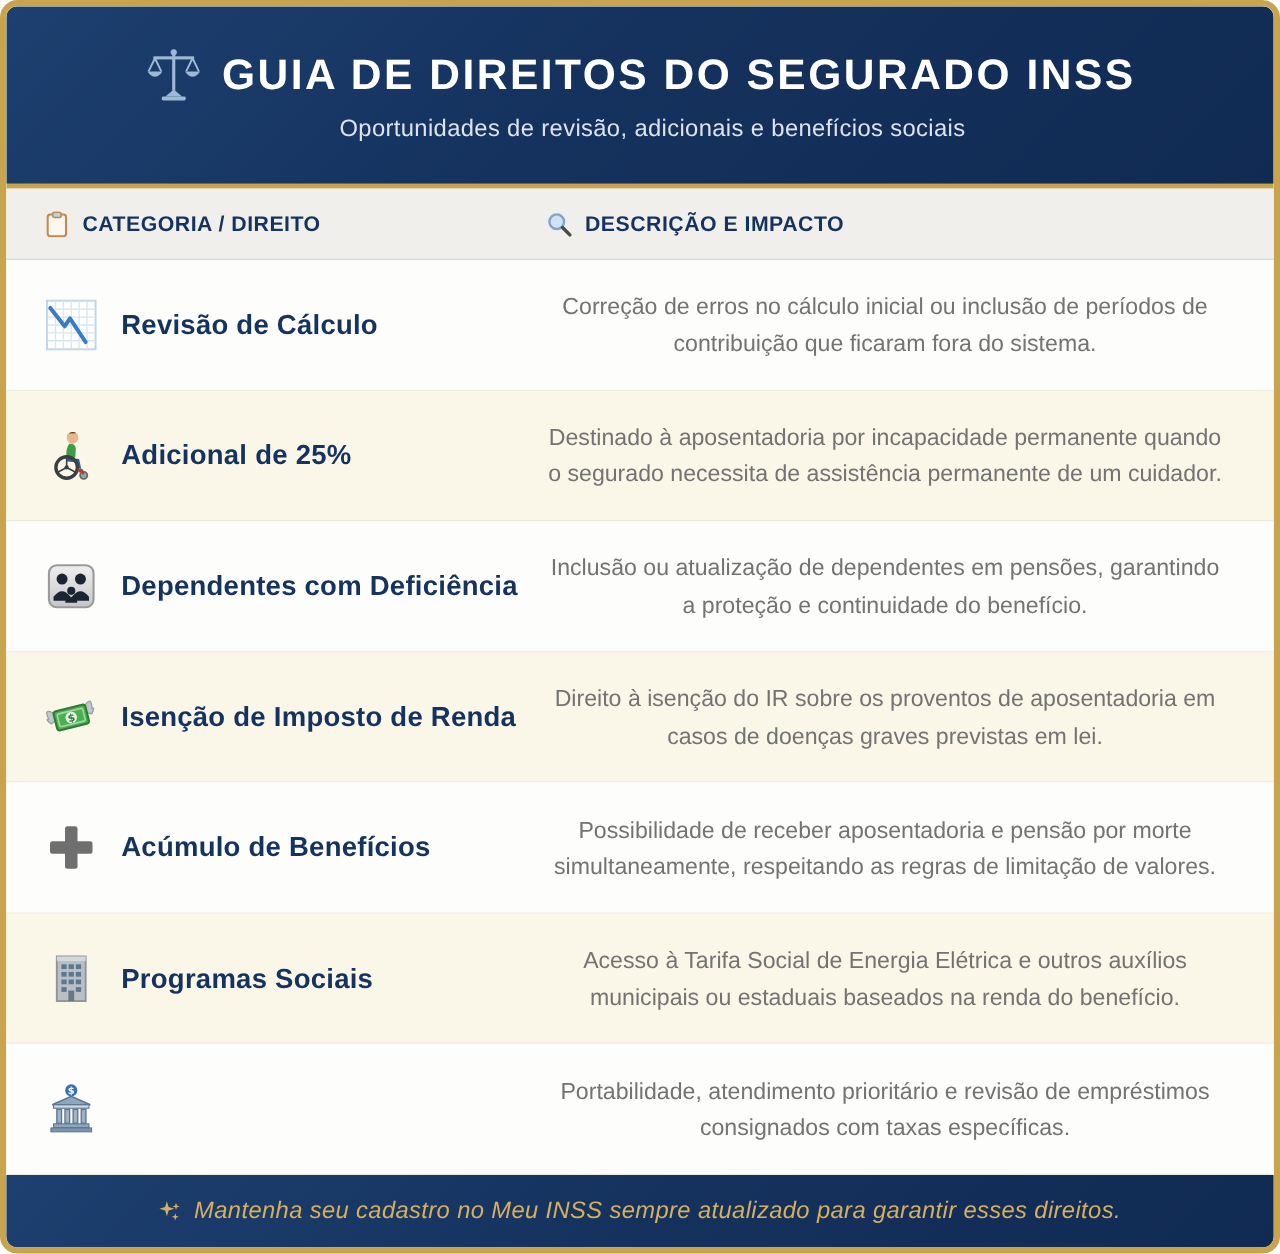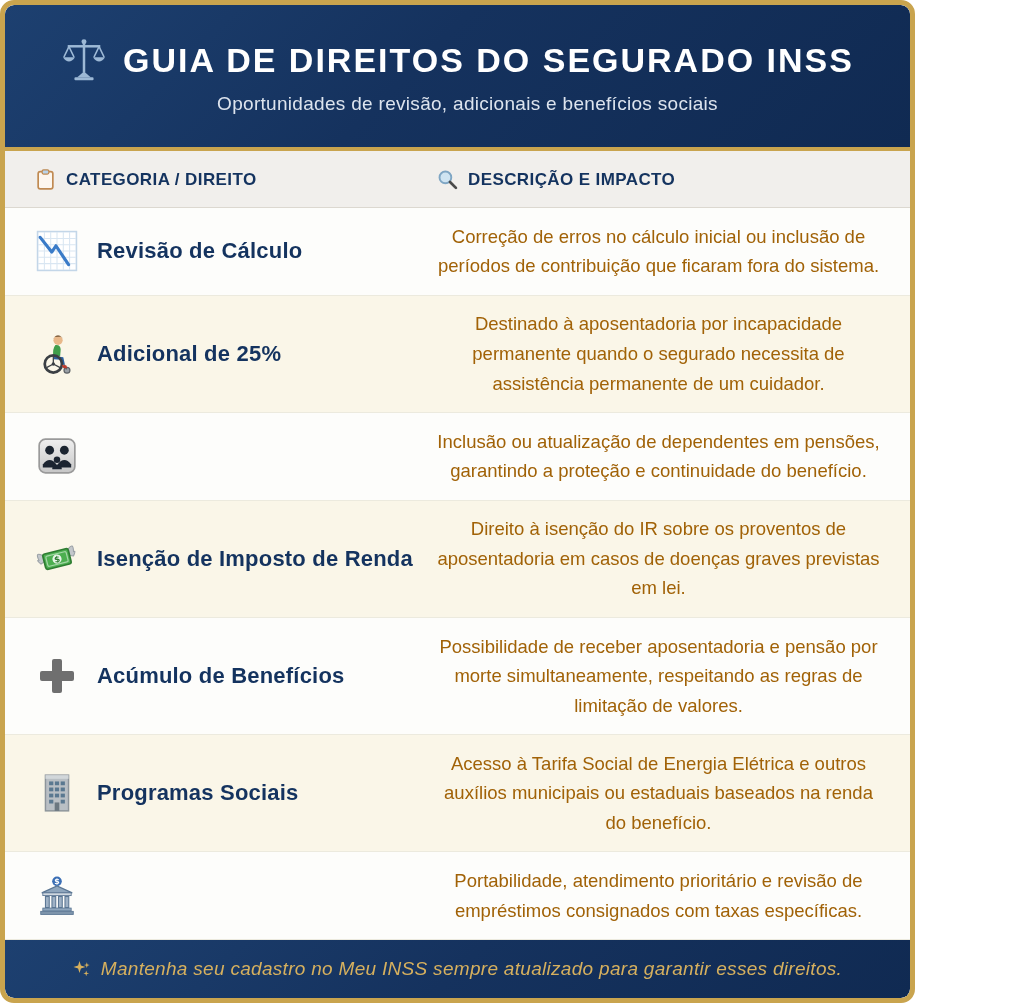--- a/index.html
+++ b/index.html
@@ -2,21 +2,21 @@
 <html><head>
 <meta charset="utf-8">
 <style>
   * { margin:0; padding:0; box-sizing:border-box; }
   html,body { background:#ffffff; }
   body {
     font-family:"Liberation Sans","DejaVu Sans",sans-serif;
     width:1024px; height:1003px;
   }
   .page {
-    width:915px; height:1003px;
+    width:1024px; height:1003px;
     border:5px solid #c9a44e;
     border-radius:14px;
     background:#fdfdfb;
     overflow:hidden;
     display:flex; flex-direction:column;
   }
   
   .hero {
     height:146px; flex:0 0 auto;
     background:linear-gradient(135deg,#1d4070 0%, #15325e 45%, #102a52 100%);
@@ -51,21 +51,21 @@
     align-items:center;
     padding-left:30px;
     background:#fdfdfb;
     border-bottom:1px solid #eceade;
   }
   .row.alt { background:#faf6e8; }
   .cat-cell { display:flex; align-items:center; gap:18px; }
   .icon-box { width:44px; height:44px; display:flex; align-items:center; justify-content:center; flex:0 0 auto; }
   .cat-label { color:#14335f; font-size:22px; font-weight:700; letter-spacing:.2px; }
   .desc-cell {
-    color:#a16207; font-size:18.5px; line-height:1.6;
+    color:#737373; font-size:18.5px; line-height:1.6;
     max-width:572px; padding-right:30px;
   }
   
   .footer {
     flex:0 0 auto; height:58px;
     background:linear-gradient(135deg,#1d4070 0%, #15325e 50%, #102a52 100%);
     border-radius:0 0 9px 9px;
     display:flex; align-items:center; justify-content:center; gap:10px;
   }
   .footer .note {
@@ -185,20 +185,21 @@
             <g fill="#1b2430">
               <circle cx="13" cy="14.5" r="4.2"></circle>
               <path d="M6.5 28 Q13 19.5 19.5 28 L19.5 31 L6.5 31 Z"></path>
               <circle cx="27" cy="14.5" r="4.2"></circle>
               <path d="M20.5 28 Q27 19.5 33.5 28 L33.5 31 L20.5 31 Z"></path>
               <circle cx="20" cy="23.5" r="3.1"></circle>
               <path d="M15.5 31 Q20 25.5 24.5 31 L24.5 32.5 L15.5 32.5 Z"></path>
             </g>
           </svg>
         </span>
+        <span class="cat-label">Dependentes com Deficiência</span>
       </div>
       <div class="desc-cell">Inclusão ou atualização de dependentes em pensões, garantindo a proteção e continuidade do benefício.</div>
     </div>
 
     <div class="row alt">
       <div class="cat-cell">
         <span class="icon-box">
           <svg width="44" height="42" viewBox="0 0 42 40">
             <g transform="rotate(-14 21 20)">
               <path d="M8 13 Q2 8 4 17 Q1 16 5 21 L10 19 Z" fill="#c3c7cb" stroke="#9aa0a6" stroke-width="1"></path>

